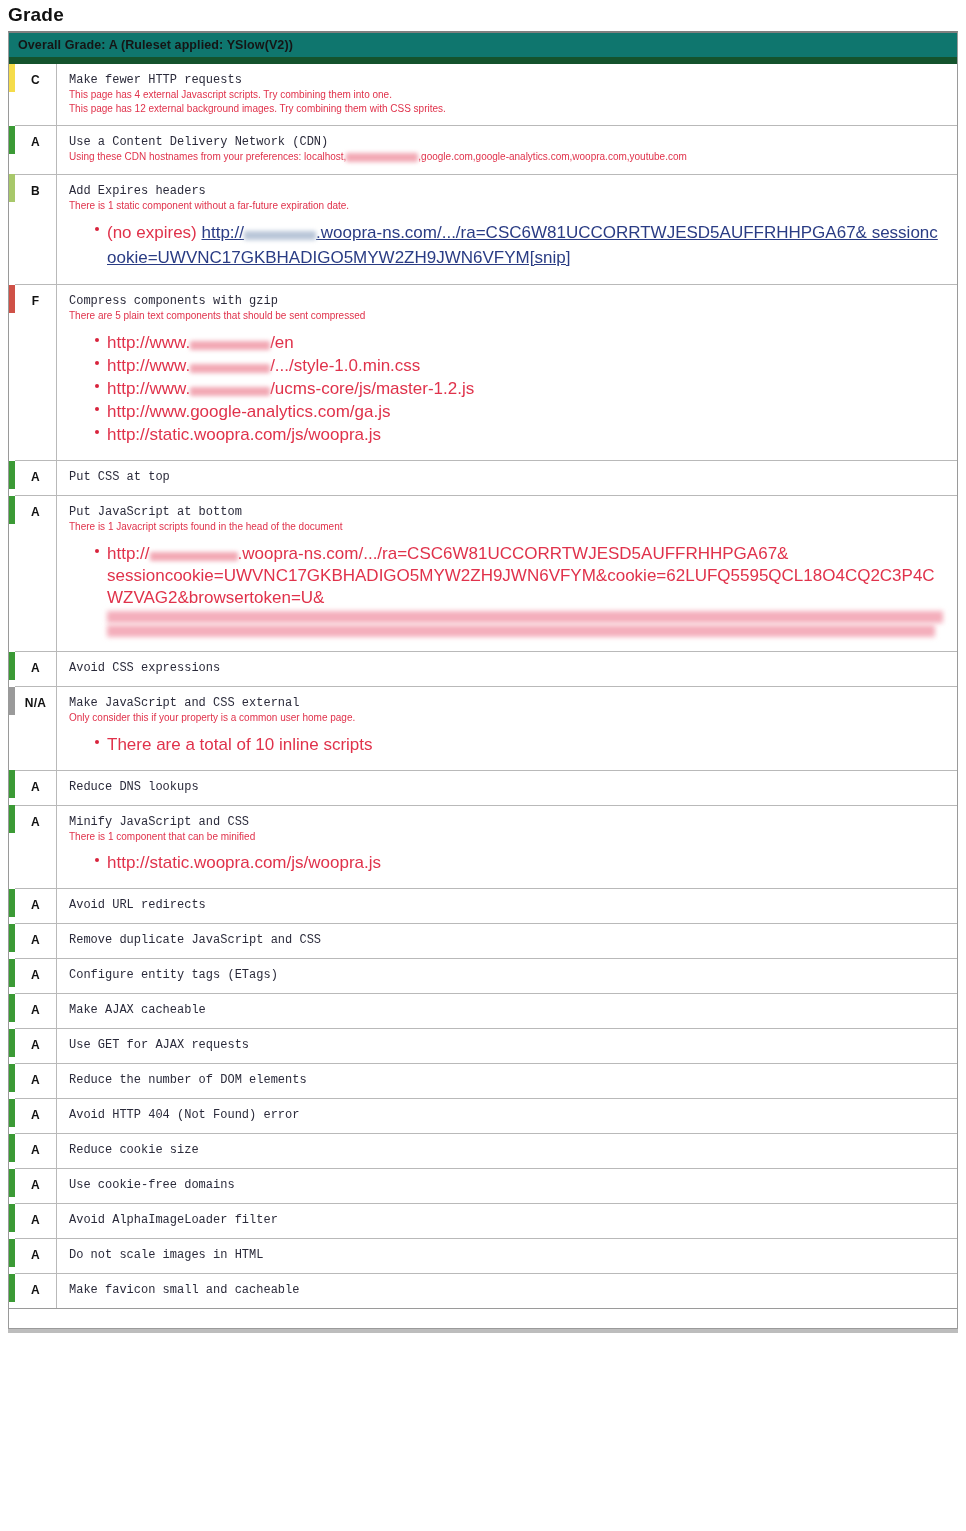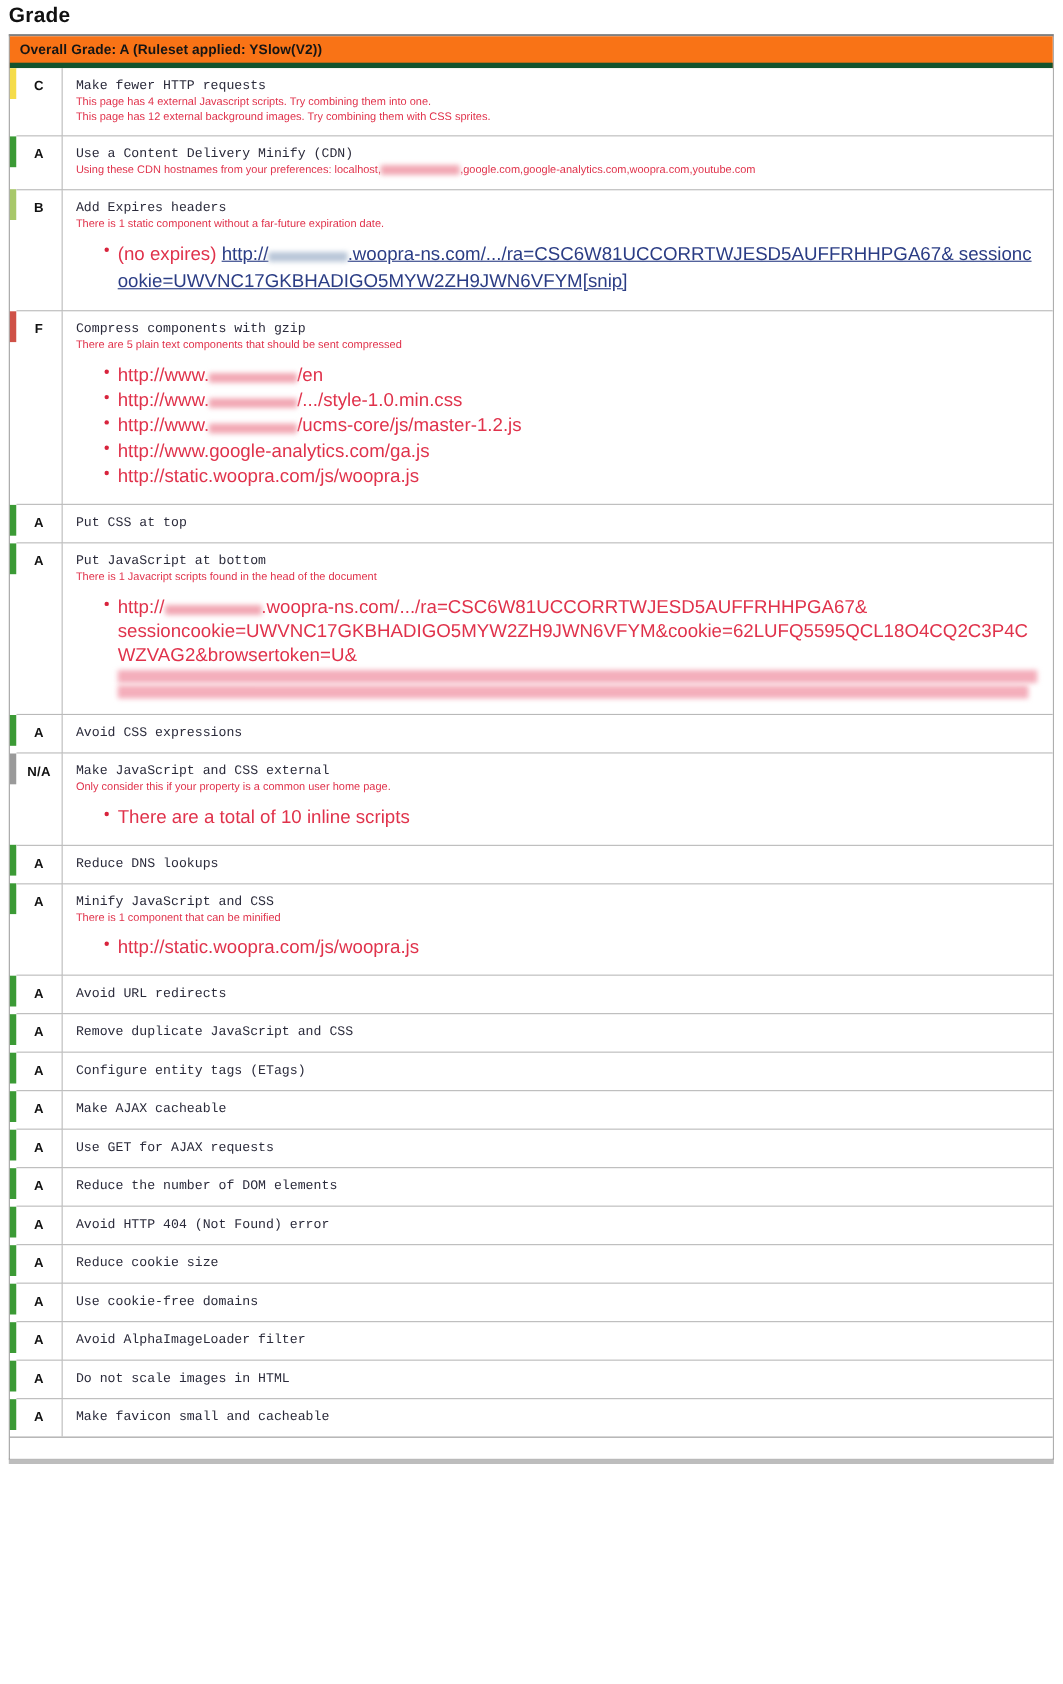--- a/index.html
+++ b/index.html
@@ -29,22 +29,22 @@
   .grade-frame {
     margin: 0 8px 0 8px;
     border: 1px solid #9a9a9a;
     border-top: 2px solid #808080;
     background: #ffffff;
     box-sizing: border-box;
   }
 
   
   .overall-bar {
-    background: #f97316;
-    border-bottom: 5px solid #14532d;
+    background: #0f766e;
+    border-bottom: 7px solid #14532d;
     font-weight: bold;
     font-size: 12.5px;
     color: #151515;
     padding: 5px 0 5px 9px;
     letter-spacing: 0.1px;
   }
 
   
   table.rules {
     width: 100%;
@@ -197,21 +197,21 @@
               <span class="detail-line">This page has 12 external background images. Try combining them with CSS sprites.</span>
             </div>
           </td>
         </tr>
         <tr class="rule-row">
           <td class="bar-cell">
             <span class="bar" style="background:#3b9a35"></span>
           </td>
           <td class="grade-cell">A</td>
           <td class="desc-cell">
-            <div class="rule-name">Use a Content Delivery Minify (CDN)</div>
+            <div class="rule-name">Use a Content Delivery Network (CDN)</div>
             <div class="rule-detail">Using these CDN hostnames from your preferences: localhost,<span class="redact w-cdn"></span>,google.com,google-analytics.com,woopra.com,youtube.com</div>
           </td>
         </tr>
         <tr class="rule-row">
           <td class="bar-cell">
             <span class="bar" style="background:#a8c86a"></span>
           </td>
           <td class="grade-cell">B</td>
           <td class="desc-cell">
             <div class="rule-name">Add Expires headers</div>

